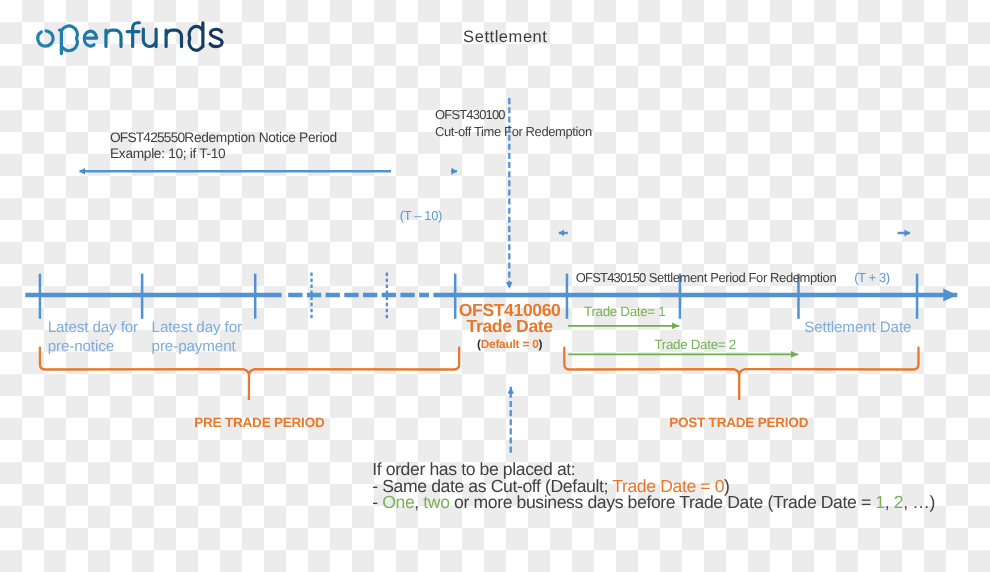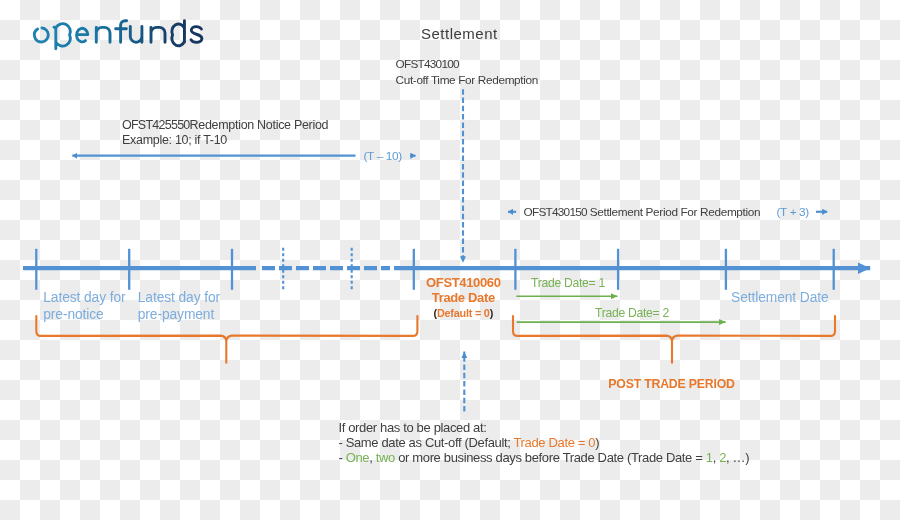--- a/index.html
+++ b/index.html
@@ -10,24 +10,24 @@
     background-color:#ffffff;
     background-image:
       linear-gradient(45deg,#ececec 25%,transparent 25%,transparent 75%,#ececec 75%),
       linear-gradient(45deg,#ececec 25%,transparent 25%,transparent 75%,#ececec 75%);
     background-size:40px 40px;
     background-position:0 0,20px 20px;
   }
   .stage{position:absolute;inset:0;}
   svg.layer{position:absolute;left:0;top:0;width:900px;height:520px;overflow:visible;}
   .t{position:absolute;white-space:pre;line-height:16px;}
-  .s12{font-size:11.8px;letter-spacing:-0.35px;}
-  .s125{font-size:12.5px;letter-spacing:-0.3px;padding-left:22px;}
+  .s12{font-size:11.8px;letter-spacing:-0.35px;margin-top:40px;}
+  .s125{font-size:12.5px;letter-spacing:-0.3px;}
   .code{letter-spacing:-0.75px;}
-  .s115{font-size:13px;letter-spacing:-0.35px;}
+  .s115{font-size:16px;letter-spacing:-0.35px;}
   .s14{font-size:13.8px;letter-spacing:-0.1px;line-height:17.2px;}
   .s105{font-size:10.8px;letter-spacing:-0.2px;}
   .sgr{font-size:12.2px;letter-spacing:-0.3px;}
   .period{font-size:12.3px;letter-spacing:-0.2px;}
   .dk{color:#404040;}
   .dk2{color:#2a2a2a;}
   .bl{color:#5b9bd5;}
   .bl2{color:#7cadde;margin-top:11px;}
   .or{color:#e8782b;}
   .gr{color:#77b254;}
@@ -155,19 +155,20 @@
   <div class="t bl2 s14" style="left:137.8px;top:277.6px;"><span>Latest day for</span><br><span>pre-payment</span></div>
   <div class="t bl2 s14" style="left:731.1px;top:277.6px;">Settlement Date</div>
 
   <div class="t or b s115 ctr" style="left:463.3px;top:274.5px;">OFST410060</div>
   <div class="t or b s115 ctr" style="left:463.3px;top:290.4px;">Trade Date</div>
   <div class="t b s105 ctr" style="left:463.3px;top:305.2px;"><span class="dk2">(</span><span class="or">Default = 0</span><span class="dk2">)</span></div>
 
   <div class="t gr sgr" style="left:531px;top:274.5px;">Trade Date= 1</div>
   <div class="t gr sgr" style="left:595px;top:305.2px;">Trade Date= 2</div>
 
+  <div class="t or b period" style="left:176.6px;top:375.8px;">PRE TRADE PERIOD</div>
   <div class="t or b period" style="left:608.3px;top:375.8px;">POST TRADE PERIOD</div>
 
   <div class="t dk s115" style="left:338.4px;top:419.7px;">If order has to be placed at:</div>
   <div class="t dk s115" style="left:338.4px;top:435px;"><span>- Same date as Cut-off (Default; </span><span class="or">Trade Date = 0</span><span>)</span></div>
   <div class="t dk s115" style="left:338.4px;top:450.2px;"><span>- </span><span class="gr">One</span><span>, </span><span class="gr">two</span><span> or more business days before Trade Date (Trade Date = </span><span class="gr">1</span><span>, </span><span class="gr">2</span><span>, …)</span></div>
 
 </div>
 
 </body></html>

